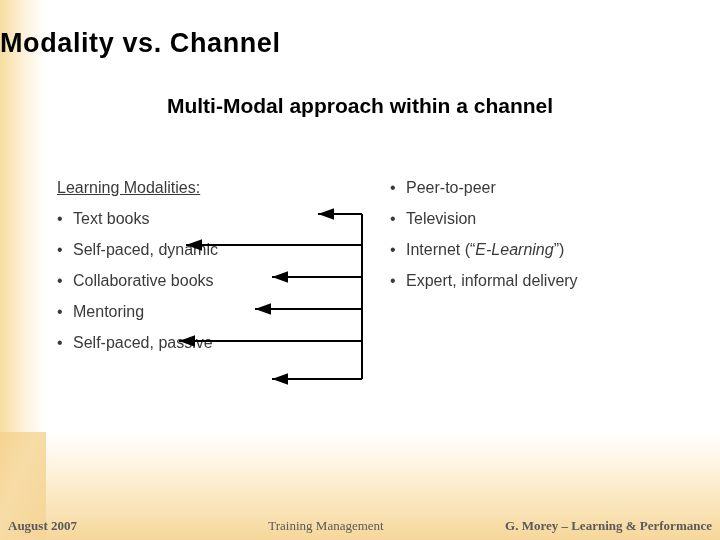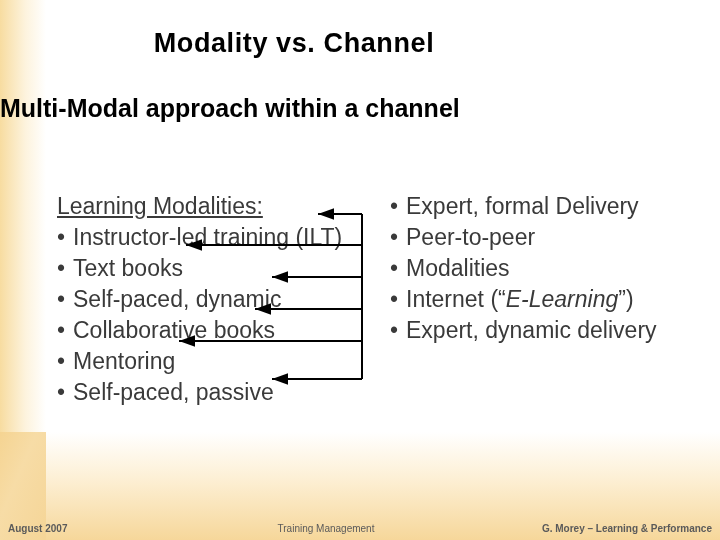--- a/index.html
+++ b/index.html
@@ -45,42 +45,40 @@
     bottom: 0;
     width: 46px;
     height: 108px;
     background: linear-gradient(to bottom right, #f5d492 0%, #f7dca6 40%, #f5d597 100%);
   }
   .title {
     position: absolute;
     left: 0;
     top: 28px;
     width: 588px;
-    text-align: center;
     font-size: 27px;
     font-weight: bold;
     color: #000000;
     letter-spacing: 0.6px;
   }
   .subtitle {
     position: absolute;
     left: 0;
     top: 94px;
     width: 720px;
-    text-align: left;
-    font-size: 25px;
+    text-align: center;
+    font-size: 21px;
     font-weight: bold;
     color: #000000;
   }
   .col {
     position: absolute;
-    font-size: 23px;
+    font-size: 16px;
     color: #3a3a3a;
     line-height: 31px;
-    margin-top: 19px;
   }
   .col-left {
     left: 57px;
     top: 172px;
     width: 330px;
   }
   .col-right {
     left: 390px;
     top: 172px;
     width: 320px;
@@ -103,57 +101,56 @@
     position: absolute;
     left: 0;
     top: 0;
     width: 720px;
     height: 540px;
     pointer-events: none;
   }
   .footer {
     position: absolute;
     bottom: 6px;
-    font-size: 10px;
+    font-size: 13px;
     color: #5a5a5a;
     font-weight: bold;
     white-space: nowrap;
+    font-family: Liberation Serif, serif;
   }
   .footer-left { left: 8px; }
   .footer-center { left: 0; width: 652px; text-align: center; font-weight: normal; }
   .footer-right { right: 8px; }
 </style>
 </head>
 <body>
 
 <div class="slide">
 
   <div class="left-band"></div>
   <div class="bottom-band"></div>
   <div class="corner-blend"></div>
 
   <div class="title">Modality vs. Channel</div>
   <div class="subtitle">Multi-Modal approach within a channel</div>
 
   <div class="col col-left">
     <div class="col-head">Learning Modalities:</div>
-    <div class="bullet-line"><span class="dot">•</span><span>Instructor-led training (ILT)</span></div>
     <div class="bullet-line"><span class="dot">•</span><span>Text books</span></div>
     <div class="bullet-line"><span class="dot">•</span><span>Self-paced, dynamic</span></div>
     <div class="bullet-line"><span class="dot">•</span><span>Collaborative books</span></div>
     <div class="bullet-line"><span class="dot">•</span><span>Mentoring</span></div>
     <div class="bullet-line"><span class="dot">•</span><span>Self-paced, passive</span></div>
   </div>
 
   <div class="col col-right">
-    <div class="bullet-line"><span class="dot">•</span><span>Expert, formal Delivery</span></div>
     <div class="bullet-line"><span class="dot">•</span><span>Peer-to-peer</span></div>
-    <div class="bullet-line"><span class="dot">•</span><span>Modalities</span></div>
+    <div class="bullet-line"><span class="dot">•</span><span>Television</span></div>
     <div class="bullet-line"><span class="dot">•</span><span>Internet (</span><span>“</span><span class="ital">E-Learning</span><span>”)</span></div>
-    <div class="bullet-line"><span class="dot">•</span><span>Expert, dynamic delivery</span></div>
+    <div class="bullet-line"><span class="dot">•</span><span>Expert, informal delivery</span></div>
   </div>
 
   <svg class="arrows" viewBox="0 0 720 540">
     <defs>
       <marker id="ah" markerWidth="9" markerHeight="7" refX="8" refY="3.5" orient="auto">
         <polygon points="8,3.5 0,0.6 0,6.4" fill="#000000"></polygon>
       </marker>
     </defs>
 
     <path d="M 362 214 L 362 379" stroke="#000000" stroke-width="2" fill="none"></path>

